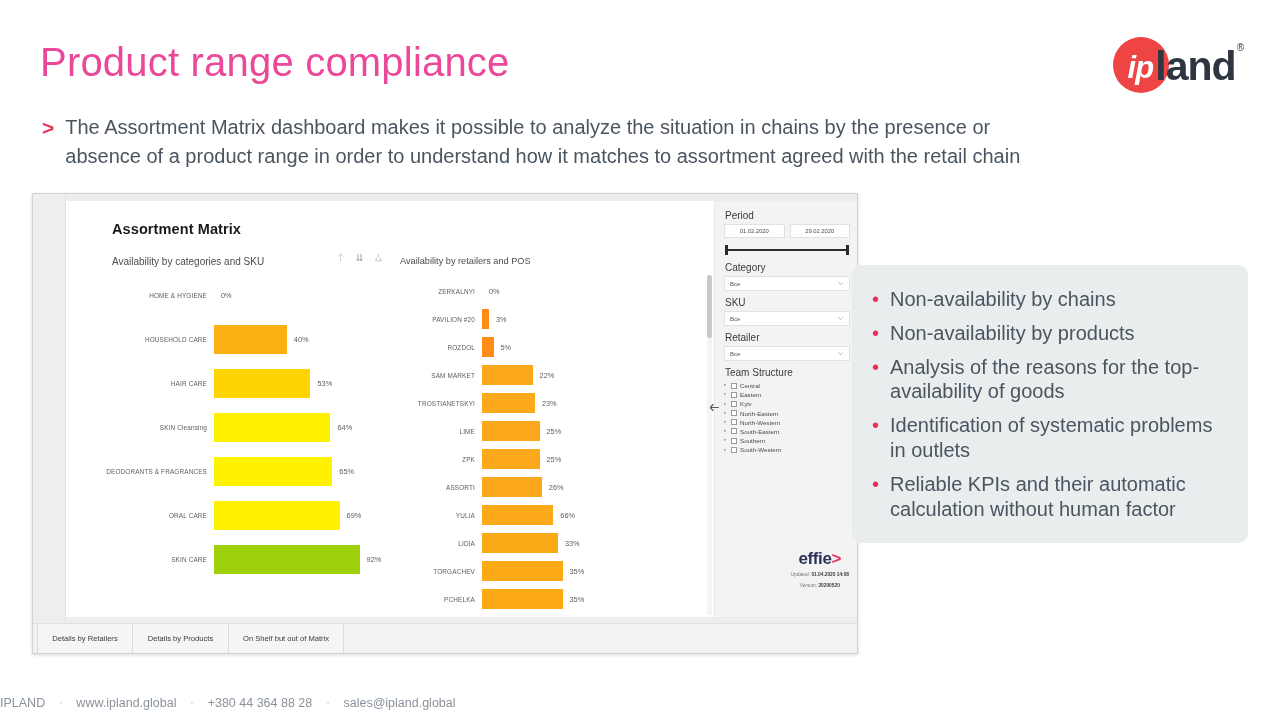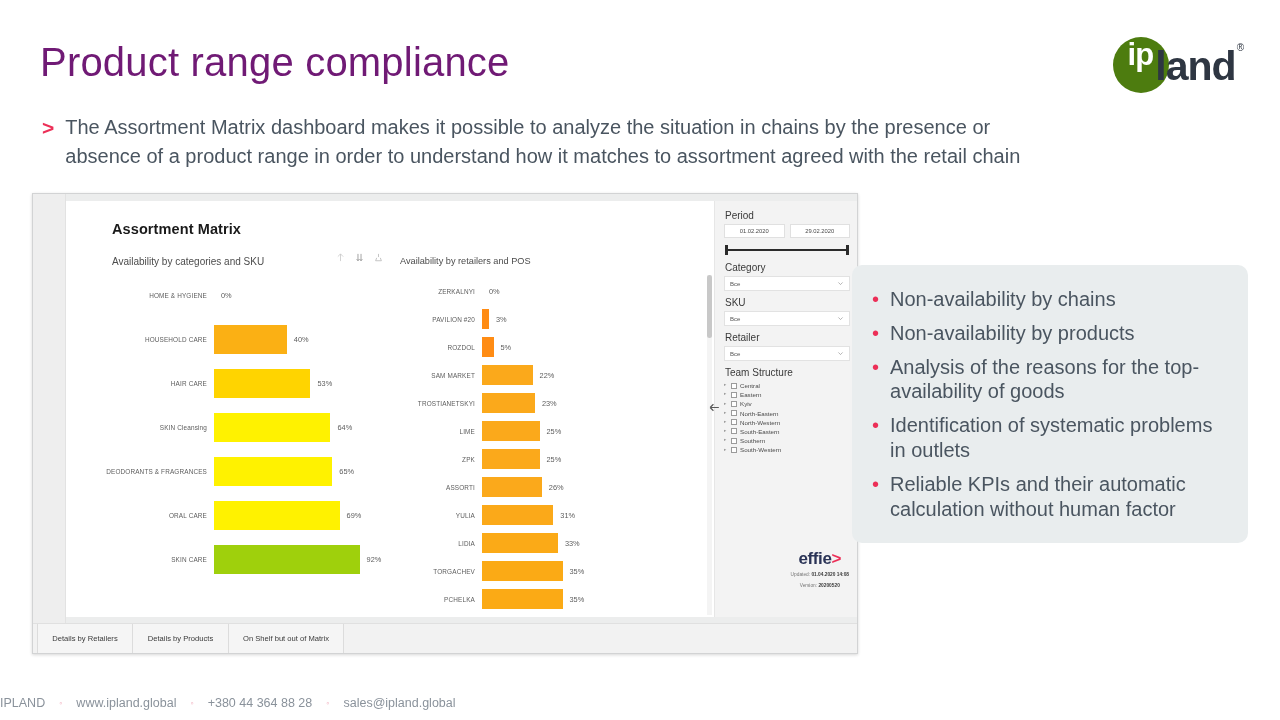--- a/index.html
+++ b/index.html
@@ -7,28 +7,28 @@
     width: 1280px; height: 720px;
     background: #ffffff;
     font-family: "Liberation Sans", sans-serif;
     overflow: hidden;
   }
   .slide { position: relative; width: 1280px; height: 720px; background:#fff; }
 
   
   .page-title {
     position: absolute; left: 40px; top: 40px;
-    font-size: 40px; font-weight: 400; color: #701a75;
+    font-size: 40px; font-weight: 400; color: #ec4899;
     letter-spacing: .2px; white-space: nowrap;
   }
   .logo { position: absolute; right: 36px; top: 36px; height: 58px; display:flex; align-items:center; }
   .logo-mark {
     width: 56px; height: 56px; border-radius: 50%;
-    background: #4d7c0f; position: relative; display:flex;
-    align-items:flex-start; justify-content:center;
+    background: #ef4444; position: relative; display:flex;
+    align-items:center; justify-content:center;font-style:italic;
   }
   .logo-mark span {
     color:#fff; font-size: 31px; font-weight: 700; letter-spacing: -1px;
     line-height:1; transform: translate(-1px,2px);
   }
   .logo-word {
     font-size: 41px; font-weight: 700; color:#2e3642; letter-spacing:-1px;
     margin-left: -14px; line-height:1; transform: translateY(1px);
   }
   .logo-reg { font-size: 10px; color:#2e3642; align-self:flex-start; margin-top:6px; margin-left:1px;}
@@ -314,21 +314,21 @@
               <div class="cat-label">ASSORTI</div>
               <div class="bar-wrap">
                 <div class="bar" style="width: 59.8px; background: rgb(251, 169, 27);"></div>
                 <div class="bar-val">26%</div>
               </div>
             </div>
             <div class="row" style="margin-bottom: 8px;">
               <div class="cat-label">YULIA</div>
               <div class="bar-wrap">
                 <div class="bar" style="width: 71.3px; background: rgb(251, 169, 25);"></div>
-                <div class="bar-val">31%</div>
+                <div class="bar-val">66%</div>
               </div>
             </div>
             <div class="row" style="margin-bottom: 8px;">
               <div class="cat-label">LIDIA</div>
               <div class="bar-wrap">
                 <div class="bar" style="width: 75.9px; background: rgb(251, 170, 23);"></div>
                 <div class="bar-val">33%</div>
               </div>
             </div>
             <div class="row" style="margin-bottom: 8px;">

